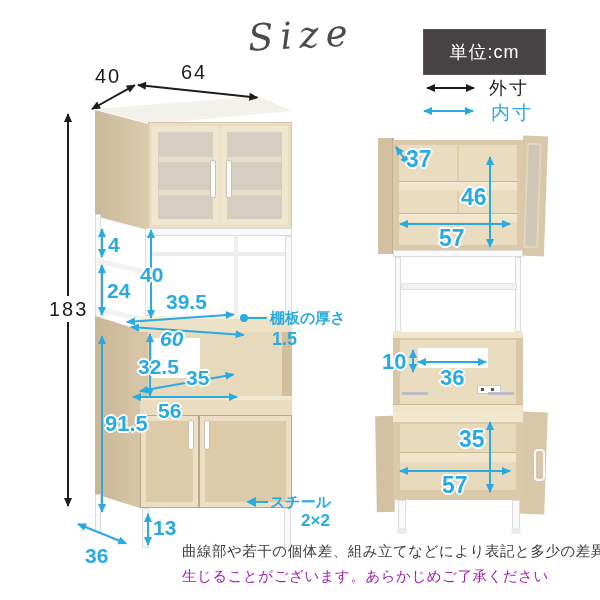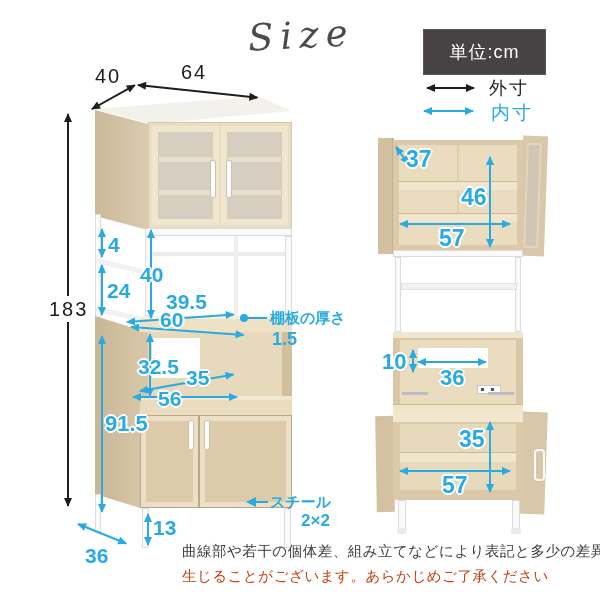--- a/index.html
+++ b/index.html
@@ -102,30 +102,30 @@
   <div class="varrow blue" style="left:101px;top:265px;height:50px;"></div>
   <div class="dim outline" style="left:107px;top:280px;">24</div>
 
   <div class="varrow blue" style="left:150px;top:230px;height:88px;"></div>
   <div class="dim outline" style="left:140px;top:264px;">40</div>
 
   <div class="arrow blue" style="left:127px;top:321px;width:107px;transform:rotate(-4deg);"></div>
   <div class="dim outline" style="left:166px;top:291px;">39.5</div>
 
   <div class="arrow blue" style="left:131px;top:326px;width:113px;transform:rotate(4deg);"></div>
-  <div class="dim outline" style="left:160px;top:309px;">60</div>
+  <div class="dim outline" style="left:160px;top:328px;font-style:italic;">60</div>
 
   <div class="varrow blue" style="left:149px;top:334px;height:62px;"></div>
   <div class="dim outline" style="left:138px;top:356px;">32.5</div>
 
   <div class="arrow blue" style="left:140px;top:390px;width:95px;transform:rotate(-10deg);"></div>
   <div class="dim outline" style="left:186px;top:367px;">35</div>
 
   <div class="arrow blue" style="left:133px;top:396px;width:104px;"></div>
-  <div class="dim outline" style="left:158px;top:388px;border-radius:6px;">56</div>
+  <div class="dim outline" style="left:158px;top:400px;border-radius:6px;">56</div>
 
   <div class="varrow blue" style="left:101px;top:336px;height:176px;"></div>
   <div class="dim outline" style="left:105px;top:413px;font-size:22px;">91.5</div>
 
   <div class="varrow blue" style="left:147px;top:514px;height:31px;"></div>
   <div class="dim outline" style="left:153px;top:517px;">13</div>
 
   <div class="arrow blue" style="left:78px;top:523px;width:52px;transform:rotate(22deg);"></div>
   <div class="dim outline" style="left:85px;top:545px;">36</div>
 
@@ -190,15 +190,15 @@
   <div class="arrow blue" style="left:418px;top:361px;width:68px;"></div>
   <div class="dim outline" style="left:440px;top:367px;font-size:22px;">36</div>
 
   <div class="varrow blue" style="left:489px;top:422px;height:70px;"></div>
   <div class="dim outline" style="left:459px;top:428px;font-size:23px;">35</div>
 
   <div class="arrow blue" style="left:400px;top:470px;width:110px;"></div>
   <div class="dim outline" style="left:442px;top:474px;font-size:23px;">57</div>
 
   <div class="part" style="left:182px;top:542px;font-size:14.5px;color:#3b3b3b;letter-spacing:0.5px;white-space:nowrap;">曲線部や若干の個体差、組み立てなどにより表記と多少の差異が</div>
-  <div class="part" style="left:182px;top:567px;font-size:14.5px;color:#c2410c;letter-spacing:0.5px;white-space:nowrap;">生じることがございます。あらかじめご了承ください</div>
+  <div class="part" style="left:182px;top:567px;font-size:14.5px;color:#a21caf;letter-spacing:0.5px;white-space:nowrap;">生じることがございます。あらかじめご了承ください</div>
 
 </div>
 
 </body></html>

